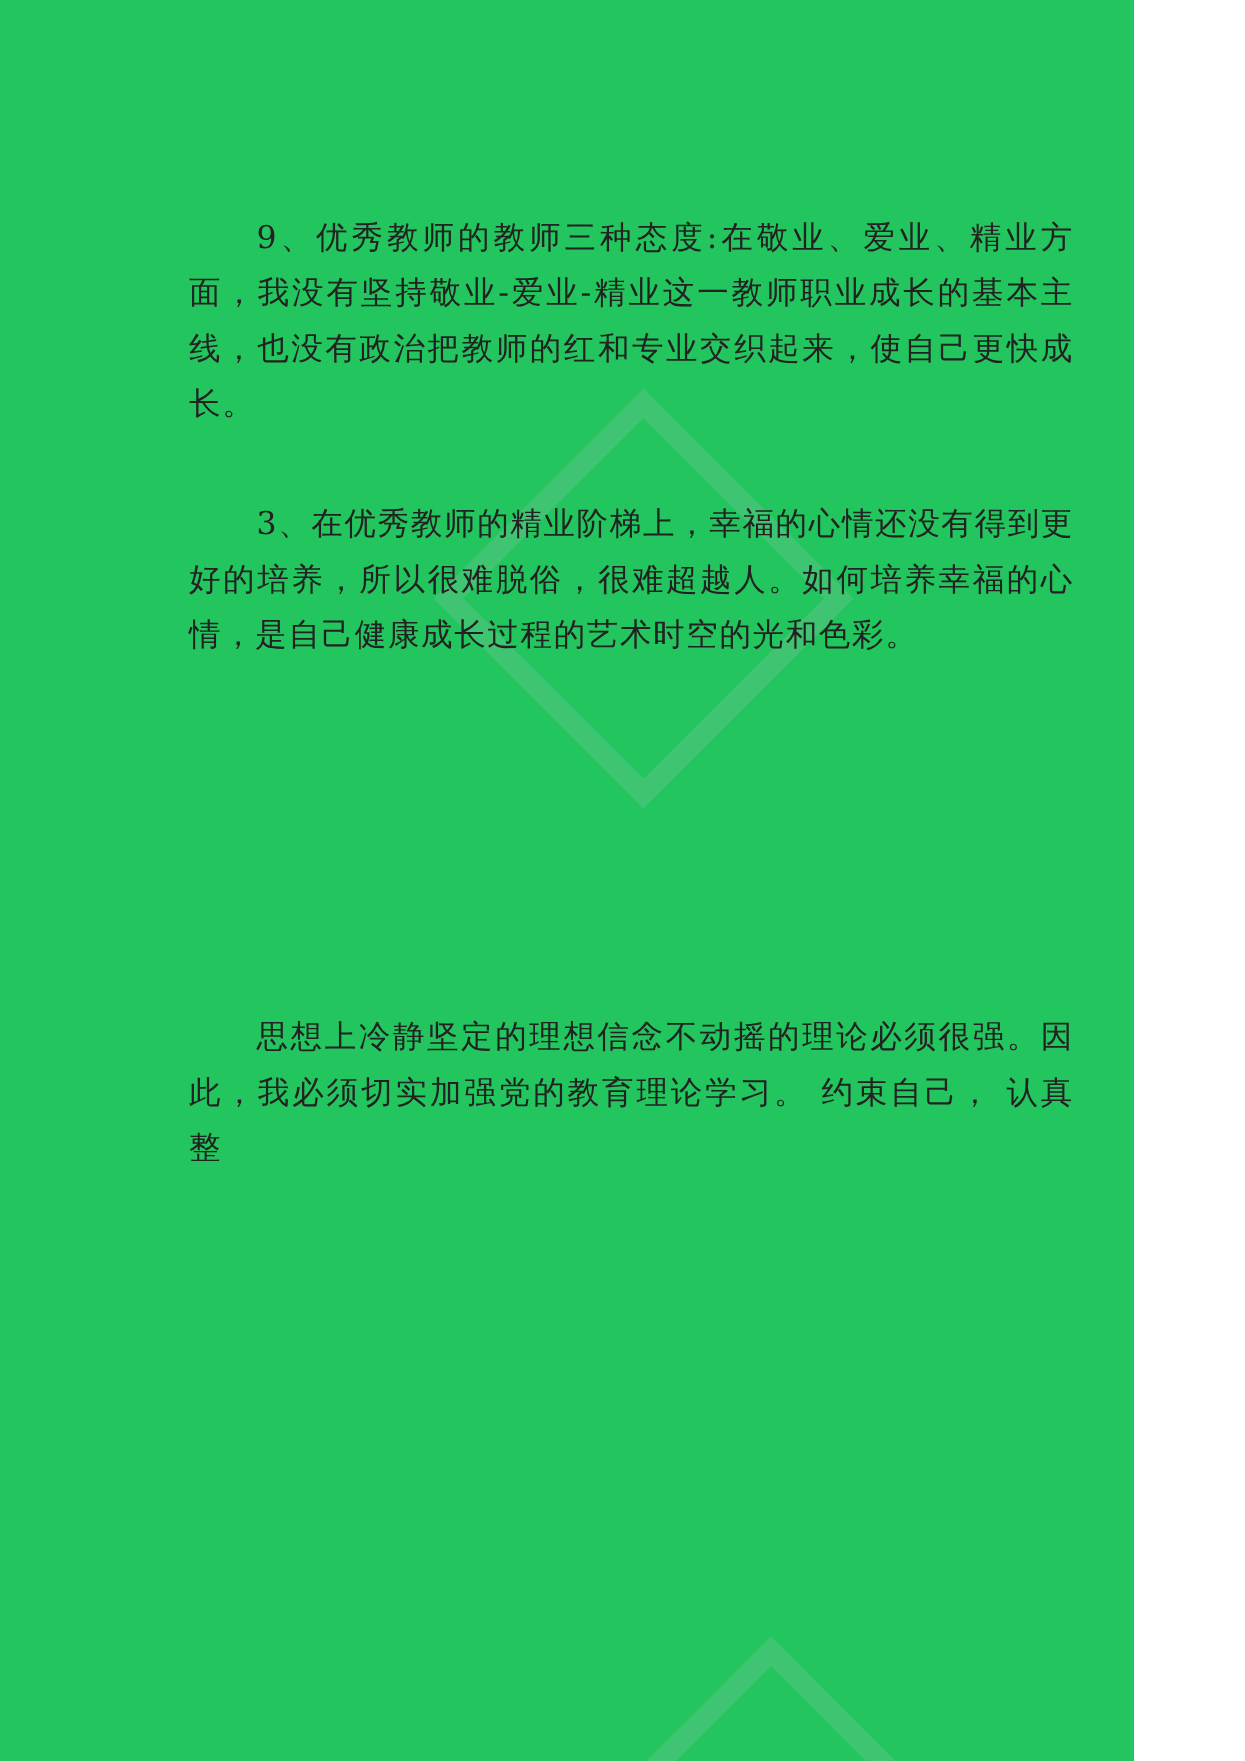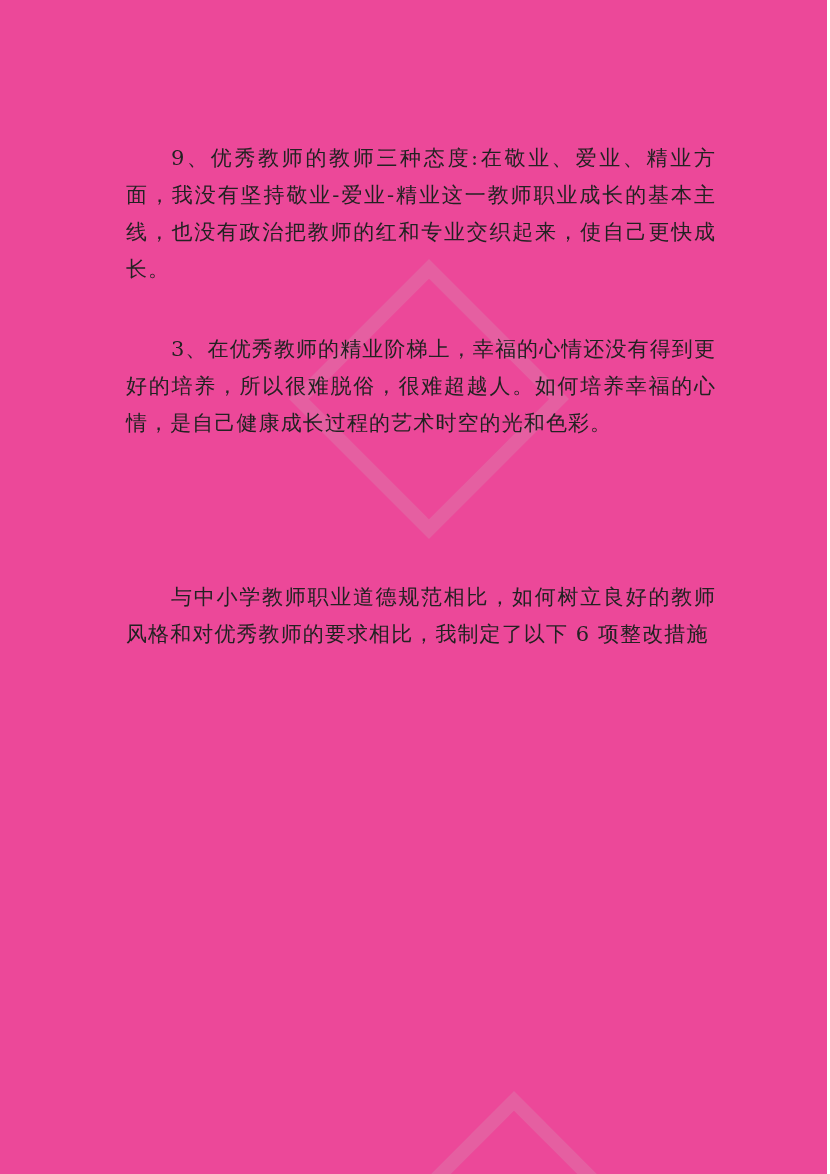--- a/index.html
+++ b/index.html
@@ -11,23 +11,23 @@
       width: 830px;
       height: 1174px;
       position: relative;
       overflow: hidden;
       font-family: "DejaVu Serif", "Liberation Serif", serif;
       color: #222222;
     }
     .page {
       position: absolute;
       left: 0; top: 0;
-      width: 827px;
+      width: 756px;
       height: 1174px;
-      background: #ec4899;
+      background: #22c55e;
     }
     .watermark {
       position: absolute;
       border: 14px solid rgba(200,200,200,0.18);
       transform: rotate(45deg);
       pointer-events: none;
     }
     .wm1 { left: 330px; top: 300px; width: 170px; height: 170px; }
     .wm2 { left: 420px; top: 1130px; width: 160px; height: 160px; }
     .content {
@@ -54,17 +54,17 @@
   <div class="watermark wm1"></div>
   <div class="watermark wm2"></div>
 
   <div class="content">
     <p class="para">9、优秀教师的教师三种态度:在敬业、爱业、精业方面，我没有坚持敬业-爱业-精业这一教师职业成长的基本主线，也没有政治把教师的红和专业交织起来，使自己更快成长。</p>
     <div class="gap"></div>
     <p class="para">3、在优秀教师的精业阶梯上，幸福的心情还没有得到更好的培养，所以很难脱俗，很难超越人。如何培养幸福的心情，是自己健康成长过程的艺术时空的光和色彩。</p>
     <div class="gap"></div>
     <div class="gap"></div>
     <div class="gap-lg"></div>
-    <p class="para">与中小学教师职业道德规范相比，如何树立良好的教师风格和对优秀教师的要求相比，我制定了以下 6 项整改措施</p>
     <div class="gap"></div>
     <div class="gap-lg"></div>
+    <p class="para">思想上冷静坚定的理想信念不动摇的理论必须很强。因此，我必须切实加强党的教育理论学习。 约束自己， 认真整</p>
   </div>
 </div>
 
 </body></html>

